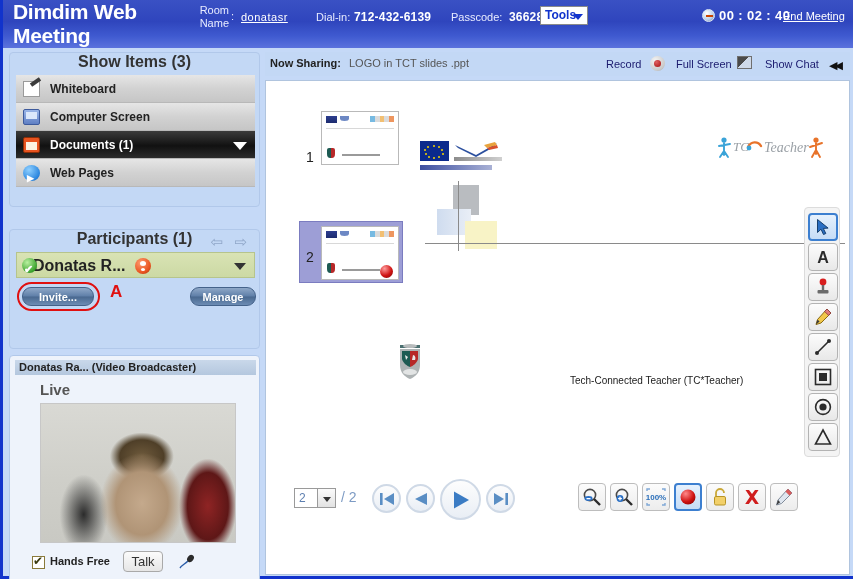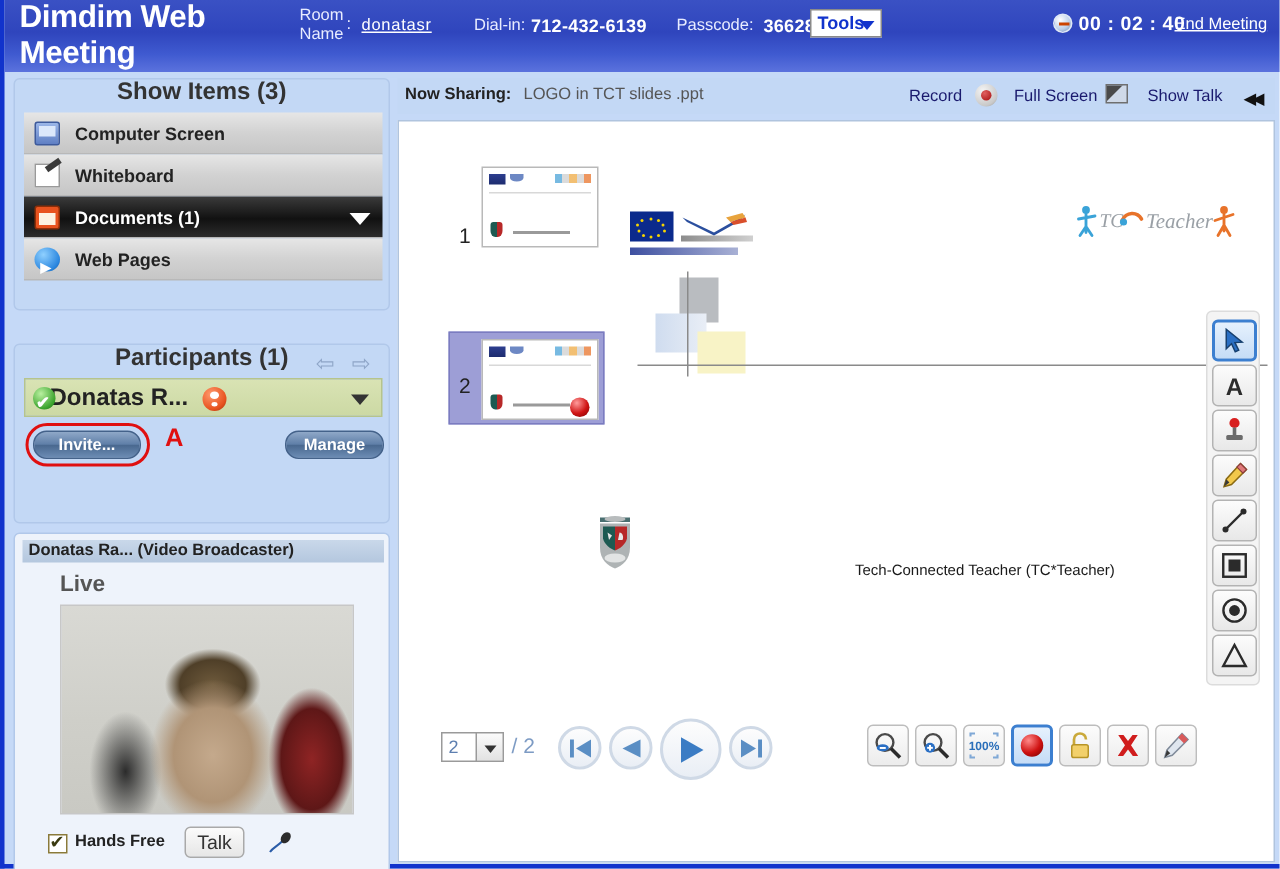--- a/index.html
+++ b/index.html
@@ -426,27 +426,27 @@
   <div id="end-meeting-link">End Meeting</div>
 </div>
 
 <div id="sidebar">
 
   <div class="panel" id="show-items-panel">
     <div class="panel-title">Show Items (3)</div>
     <div id="show-items-list">
 
       <div class="si-row">
+        <span class="si-icon ic-wb"></span>
+        <span>Whiteboard</span>
+      </div>
+
+      <div class="si-row">
         <span class="si-icon ic-monitor"></span>
         <span>Computer Screen</span>
-      </div>
-
-      <div class="si-row">
-        <span class="si-icon ic-wb"></span>
-        <span>Whiteboard</span>
       </div>
 
       <div class="si-row active">
         <span class="si-icon ic-doc"></span>
         <span>Documents (1)</span>
         <span class="si-caret"></span>
       </div>
 
       <div class="si-row">
         <span class="si-icon ic-web"></span>
@@ -495,21 +495,21 @@
   <div id="now-sharing-bar">
     <div id="now-sharing-label">Now Sharing:</div>
     <div id="now-sharing-value">LOGO in TCT slides .ppt</div>
 
     <div id="record-label">Record</div>
     <div id="record-icon"></div>
 
     <div id="fullscreen-label">Full Screen</div>
     <div id="fullscreen-icon"></div>
 
-    <div id="showchat-label">Show Talk</div>
+    <div id="showchat-label">Show Chat</div>
     <div id="showchat-icon">◀◀</div>
   </div>
 
   <div id="stage">
 
     <div id="slide-canvas">
 
       <div class="thumb-wrap">
         <div class="thumb-num" style="left:36px; top:64px;">1</div>
         <div class="thumb-img" style="left:51px; top:26px;">

